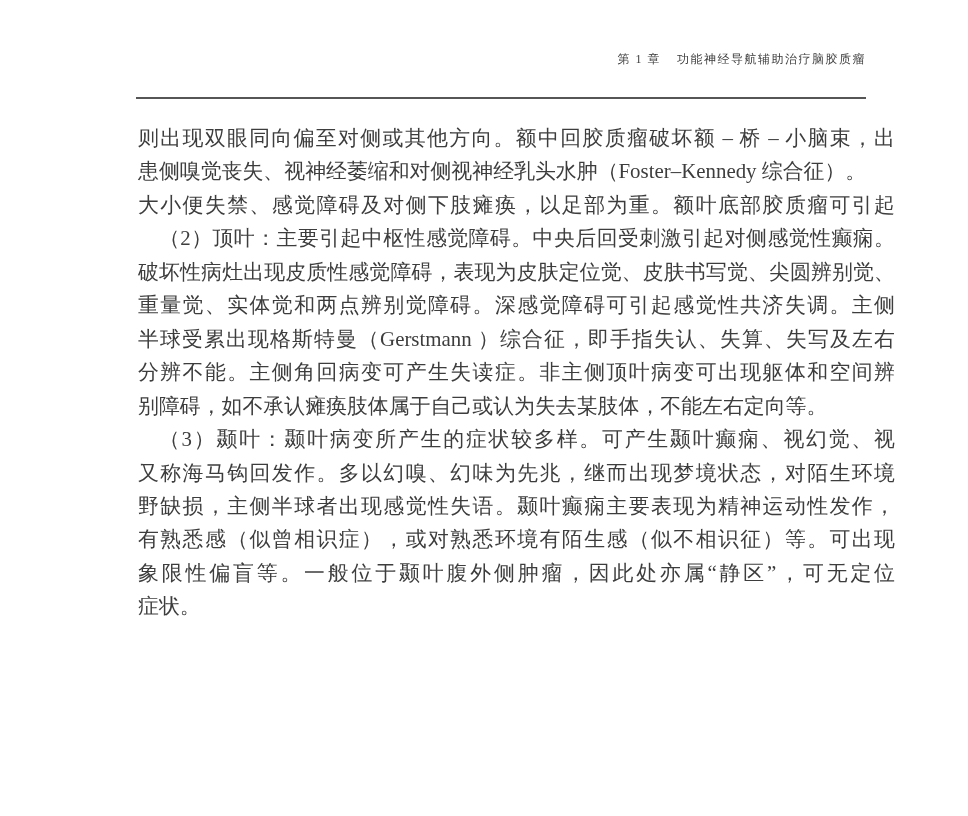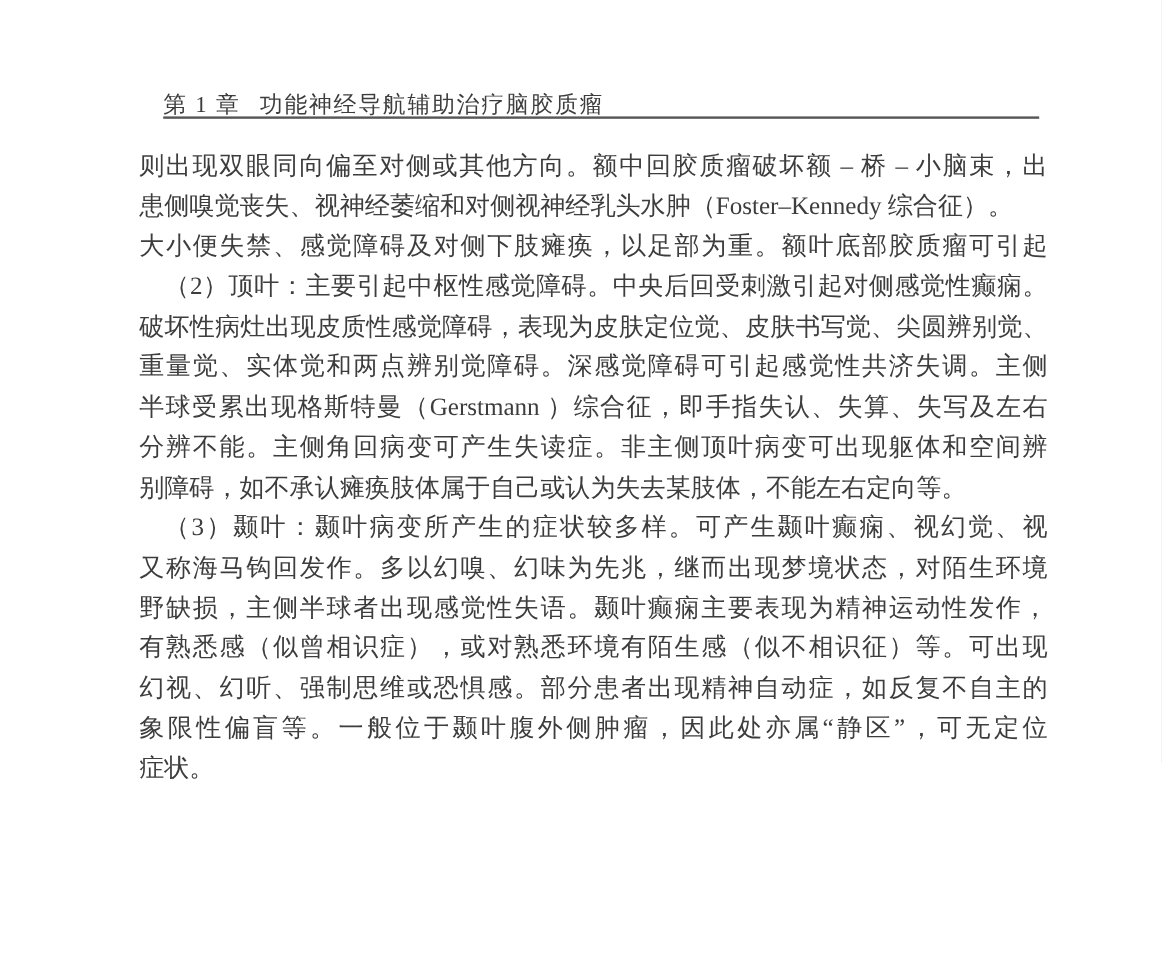--- a/index.html
+++ b/index.html
@@ -10,44 +10,44 @@
   .page {
     position: relative;
     width: 968px;
     height: 816px;
     background: var(--bg, #ffffff);
     overflow: hidden;
     font-family: "Liberation Serif", "DejaVu Serif", serif;
   }
   .running-head {
     position: absolute;
-    top: 74px;
+    top: 51px;
     left: 136px;
     width: 730px;
-    text-align: left;
-    font-size: 19px;
+    text-align: right;
+    font-size: 12px;
     letter-spacing: 1.5px;
     color: var(--text, #3d3d3d);
     white-space: nowrap;
   }
   .running-head .chapter {
     margin-right: 16px;
   }
   .header-rule {
     position: absolute;
     top: 97px;
     left: 136px;
     width: 730px;
     height: 2px;
     background: var(--rule, #565656);
   }
   .body-text {
     position: absolute;
     top: 122px;
-    left: 116px;
+    left: 138px;
     width: 757px;
     font-size: 20.9px;
     line-height: 33.45px;
     color: var(--text, #3d3d3d);
   }
   .text-line {
     text-align: justify;
     text-align-last: justify;
   }
   .text-line.indent {
@@ -75,18 +75,17 @@
       <div class="text-line indent">（2）顶叶：主要引起中枢性感觉障碍。中央后回受刺激引起对侧感觉性癫痫。</div>
       <div class="text-line">破坏性病灶出现皮质性感觉障碍，表现为皮肤定位觉、皮肤书写觉、尖圆辨别觉、</div>
       <div class="text-line">重量觉、实体觉和两点辨别觉障碍。深感觉障碍可引起感觉性共济失调。主侧</div>
       <div class="text-line">半球受累出现格斯特曼（Gerstmann ）综合征，即手指失认、失算、失写及左右</div>
       <div class="text-line">分辨不能。主侧角回病变可产生失读症。非主侧顶叶病变可出现躯体和空间辨</div>
       <div class="text-line para-last">别障碍，如不承认瘫痪肢体属于自己或认为失去某肢体，不能左右定向等。</div>
       <div class="text-line indent">（3）颞叶：颞叶病变所产生的症状较多样。可产生颞叶癫痫、视幻觉、视</div>
       <div class="text-line">又称海马钩回发作。多以幻嗅、幻味为先兆，继而出现梦境状态，对陌生环境</div>
       <div class="text-line">野缺损，主侧半球者出现感觉性失语。颞叶癫痫主要表现为精神运动性发作，</div>
       <div class="text-line">有熟悉感（似曾相识症），或对熟悉环境有陌生感（似不相识征）等。可出现</div>
-      <div class="text-line">幻视、幻听、强制思维或恐惧感。部分患者出现精神自动症，如反复不自主的</div>
       <div class="text-line">象限性偏盲等。一般位于颞叶腹外侧肿瘤，因此处亦属“静区”，可无定位</div>
       <div class="text-line para-last">症状。</div>
     </div>
 
 </div>
 
 </body></html>

